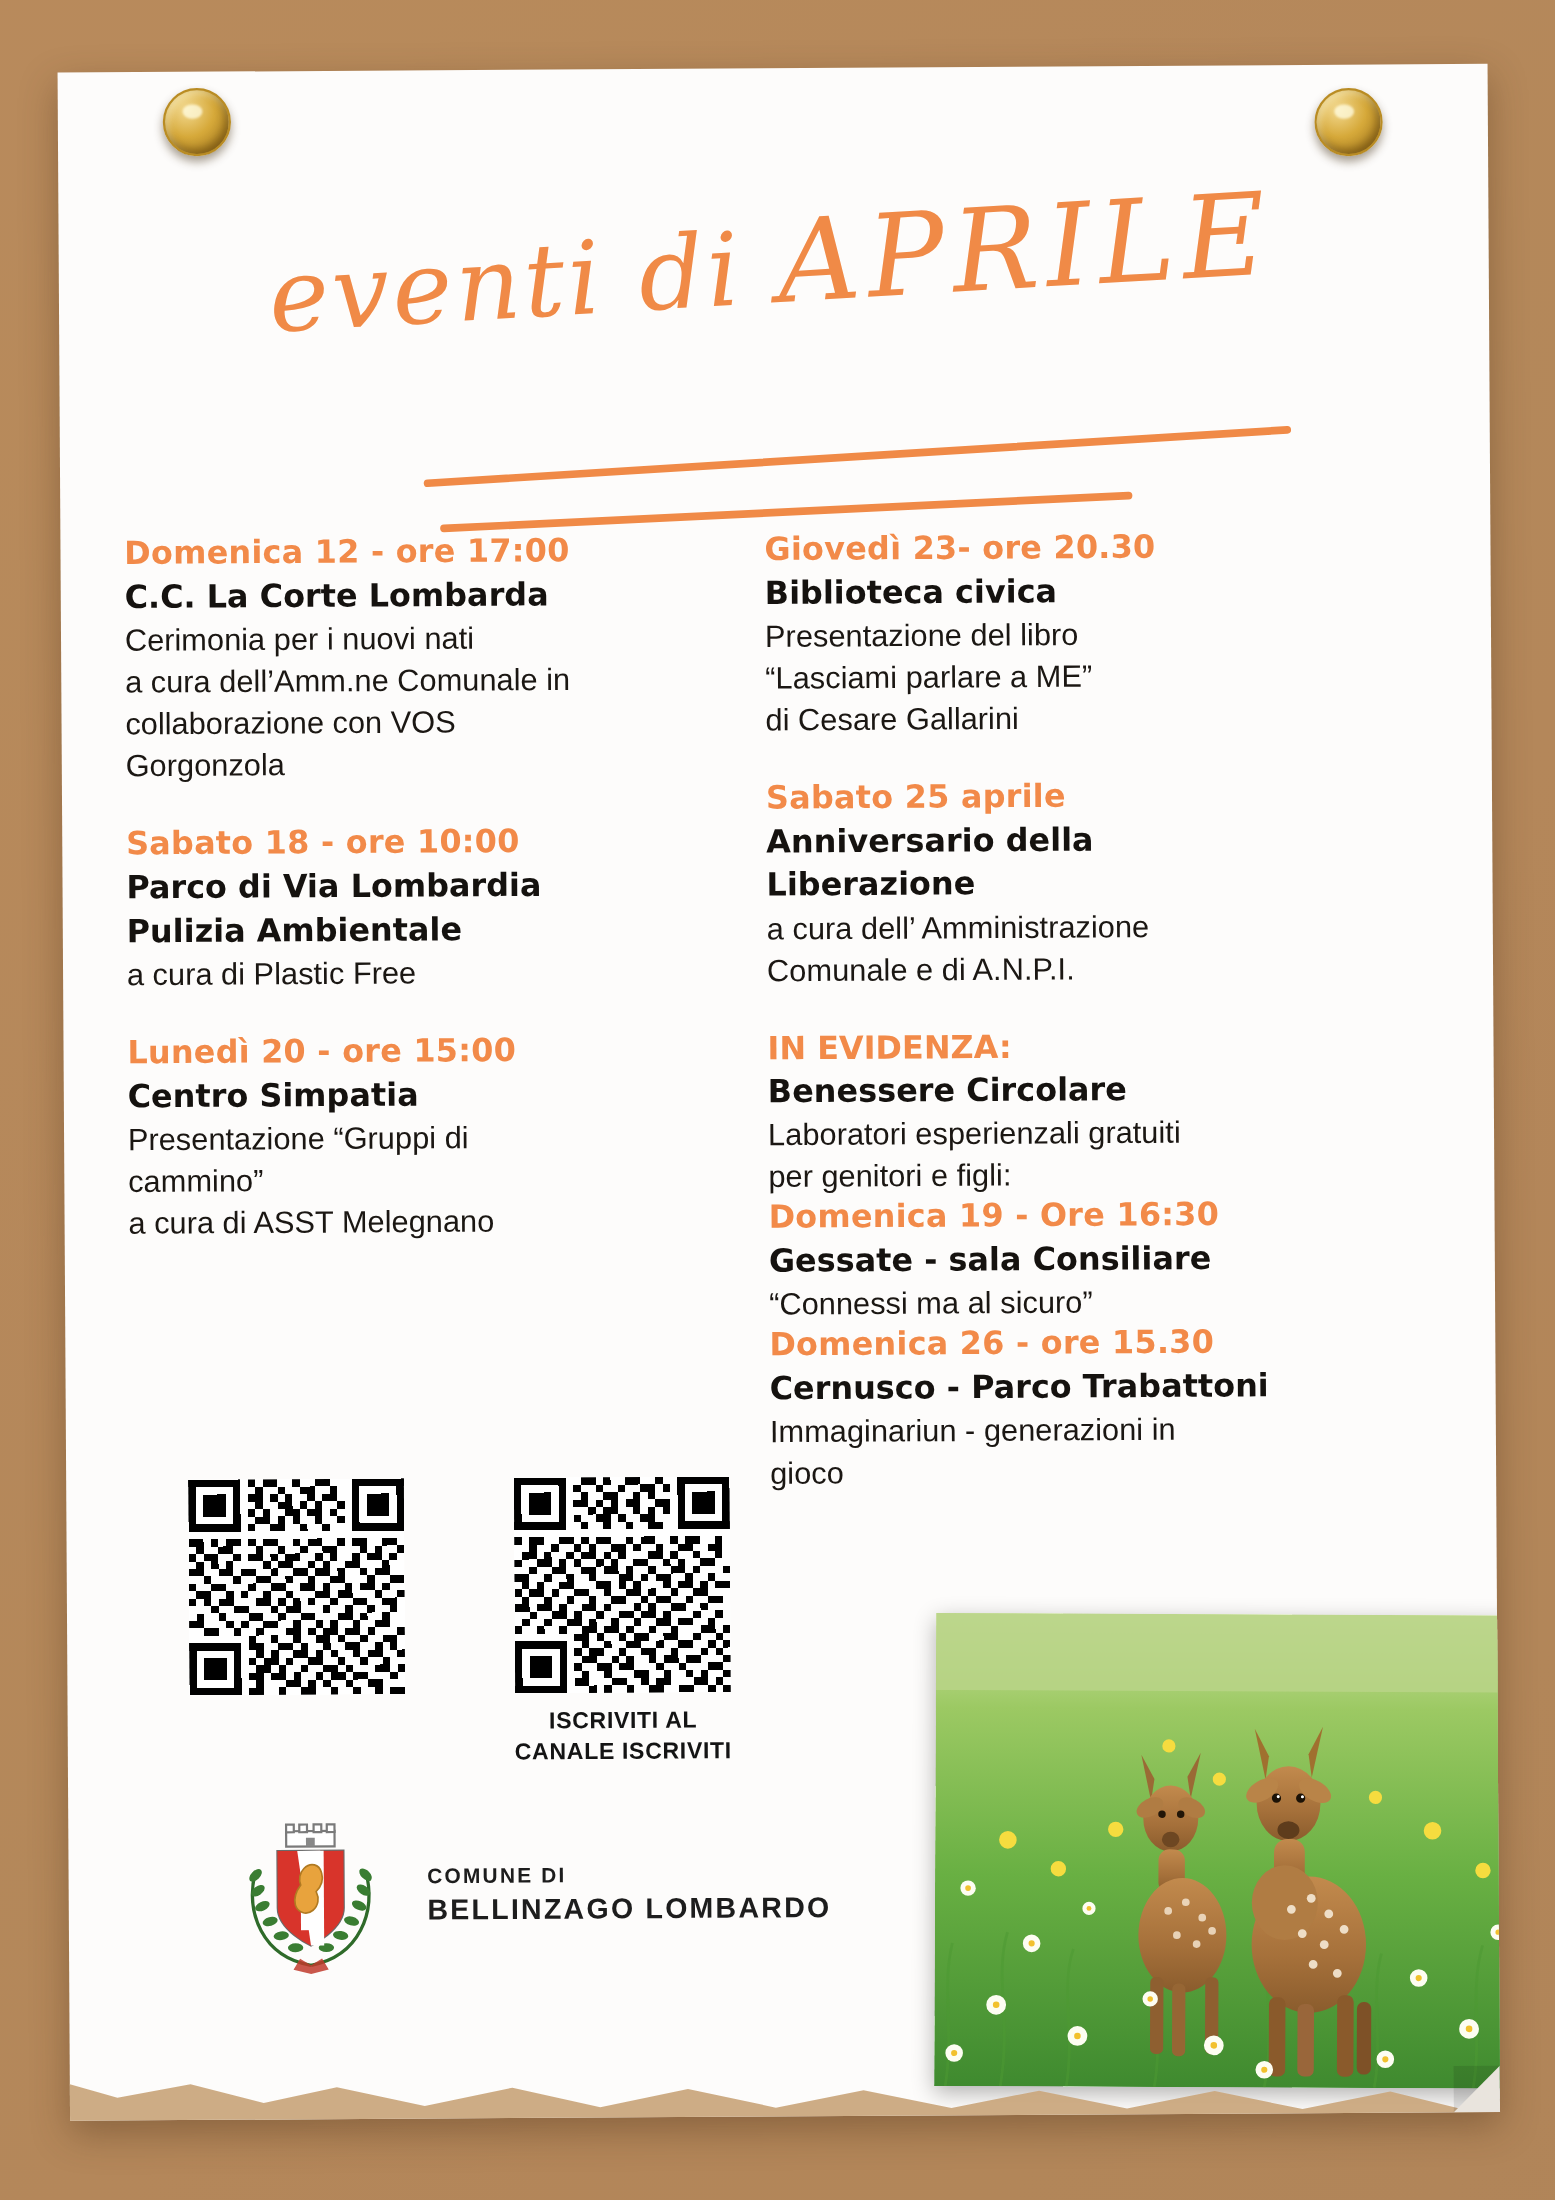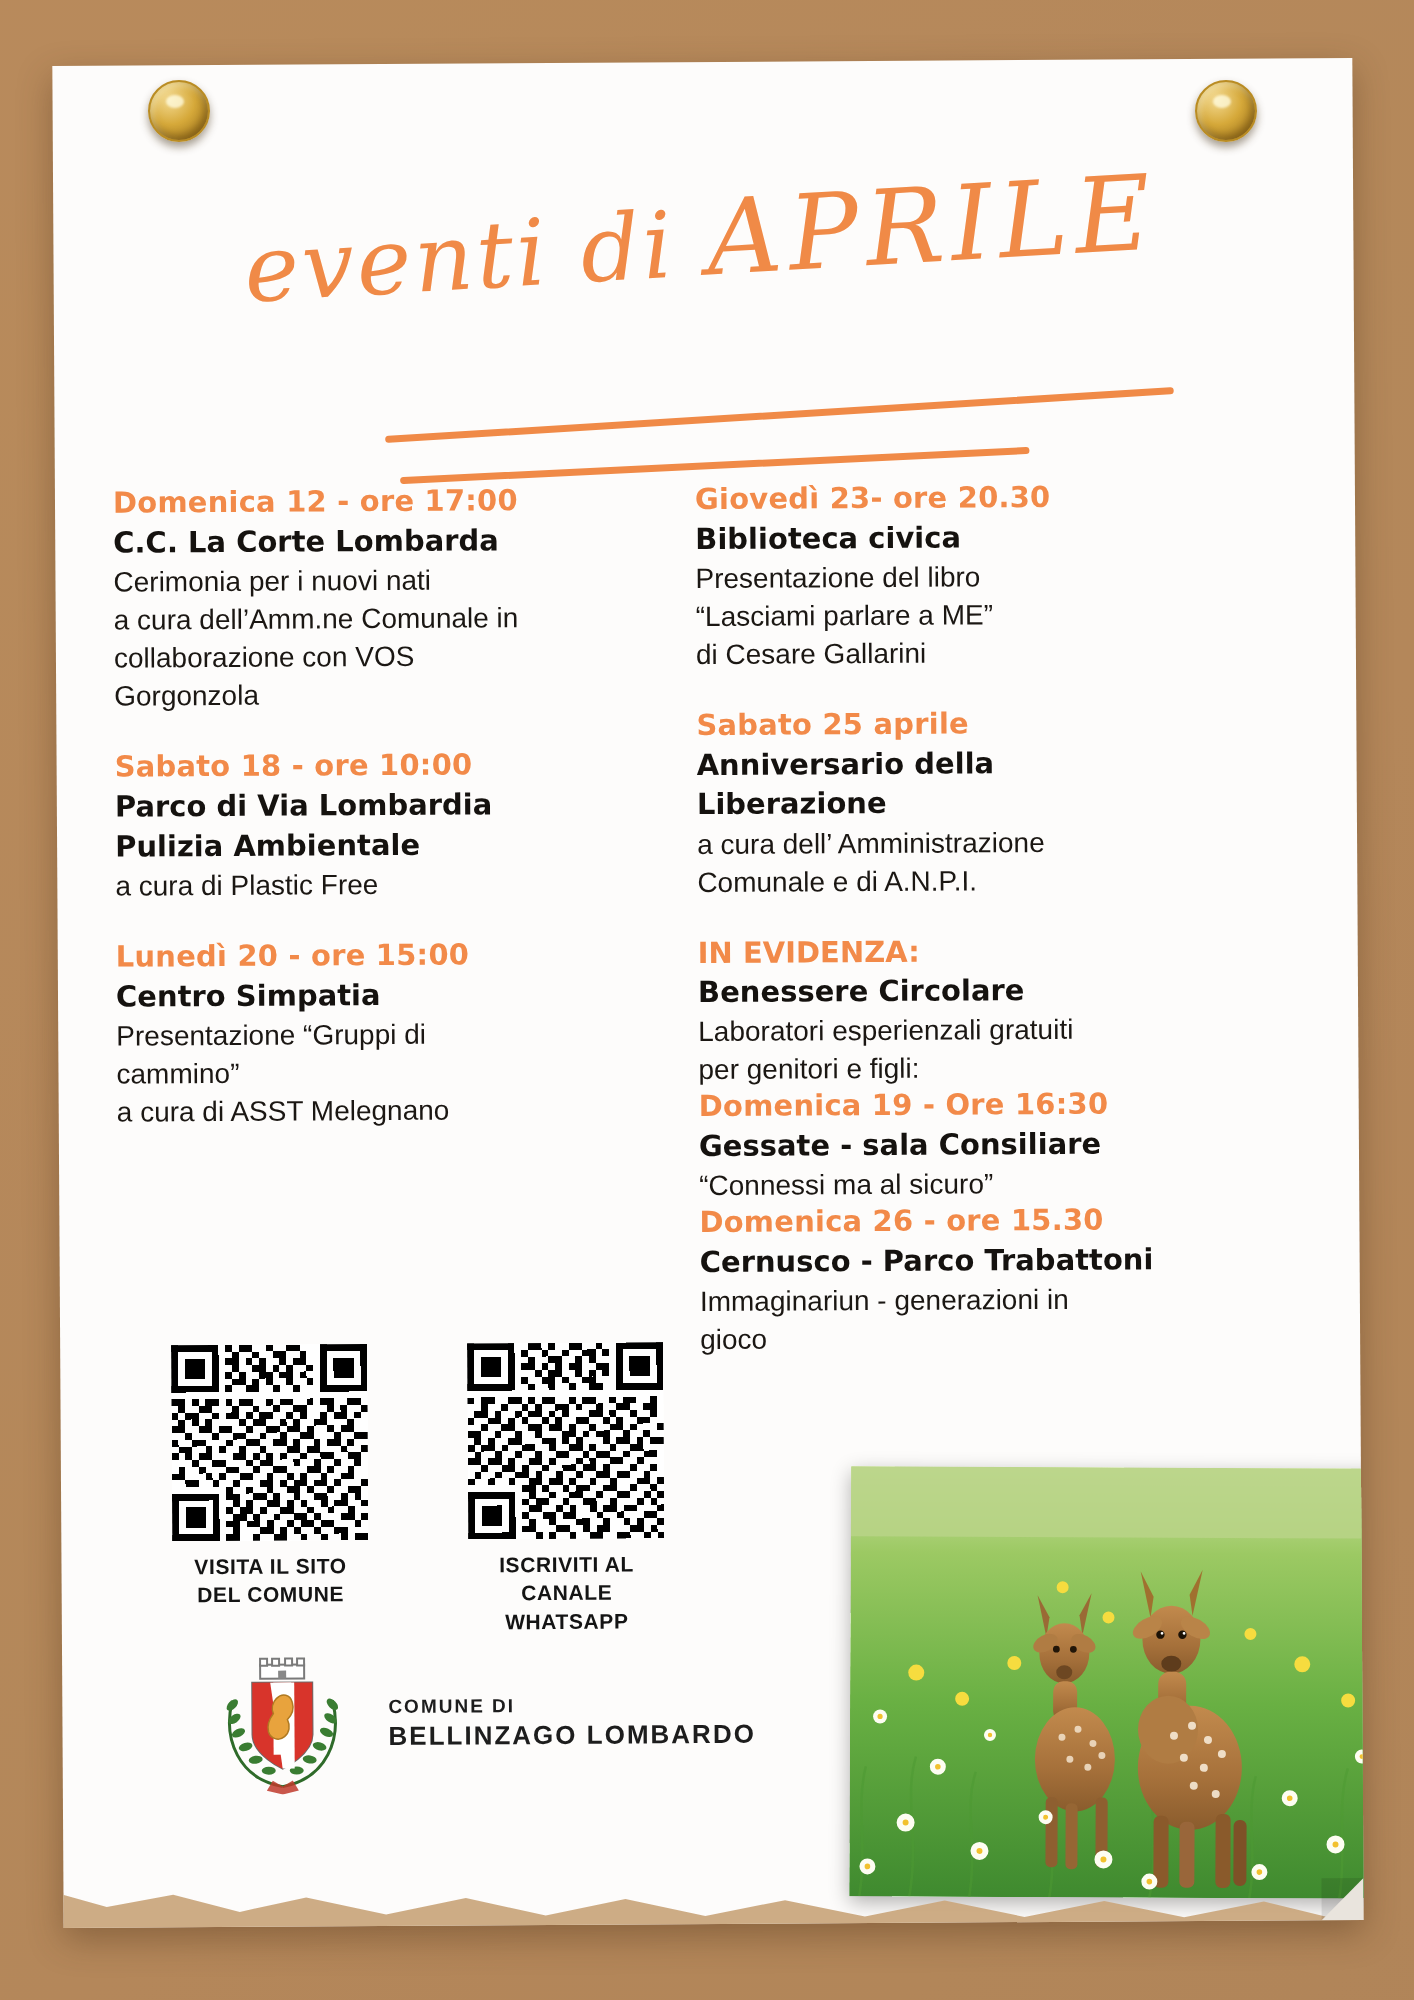--- a/index.html
+++ b/index.html
@@ -516,24 +516,20 @@
               <rect x="24" y="27" width="2" height="1"></rect>
             <rect x="8" y="28" width="2" height="1"></rect>
               <rect x="12" y="28" width="1" height="1"></rect>
               <rect x="15" y="28" width="2" height="1"></rect>
               <rect x="19" y="28" width="1" height="1"></rect>
             <rect x="22" y="28" width="1" height="1"></rect>
               <rect x="25" y="28" width="1" height="1"></rect>
               <rect x="27" y="28" width="2" height="1"></rect>
           </g>
         </svg>
-      </div>
-      <div class="qr-cap">
-        <div>VISITA IL SITO</div>
-        <div>DEL COMUNE</div>
       </div>
     </div>
 
     <div class="qr-block">
       <div class="qr">
         <svg viewBox="0 0 29 29" width="196" height="196" shape-rendering="crispEdges">
           <rect width="29" height="29" fill="#fff"></rect>
           <g fill="#000">
             <rect x="0" y="0" width="7" height="1"></rect>
               <rect x="0" y="6" width="7" height="1"></rect>
@@ -755,21 +751,21 @@
               <rect x="15" y="28" width="1" height="1"></rect>
               <rect x="18" y="28" width="2" height="1"></rect>
             <rect x="22" y="28" width="2" height="1"></rect>
               <rect x="26" y="28" width="1" height="1"></rect>
               <rect x="28" y="28" width="1" height="1"></rect>
           </g>
         </svg>
       </div>
       <div class="qr-cap">
         <div>ISCRIVITI AL</div>
-        <div>CANALE WHATSAPP</div>
+        <div>CANALE ISCRIVITI</div>
       </div>
     </div>
   </div>
 
   <div id="footer">
     <div id="crest">
       <svg viewBox="0 0 140 140" width="140" height="140">
 
         <g stroke="#2f6b2a" stroke-width="3" fill="none">
           <path d="M70 132 C 26 124, 10 84, 20 46"></path>

